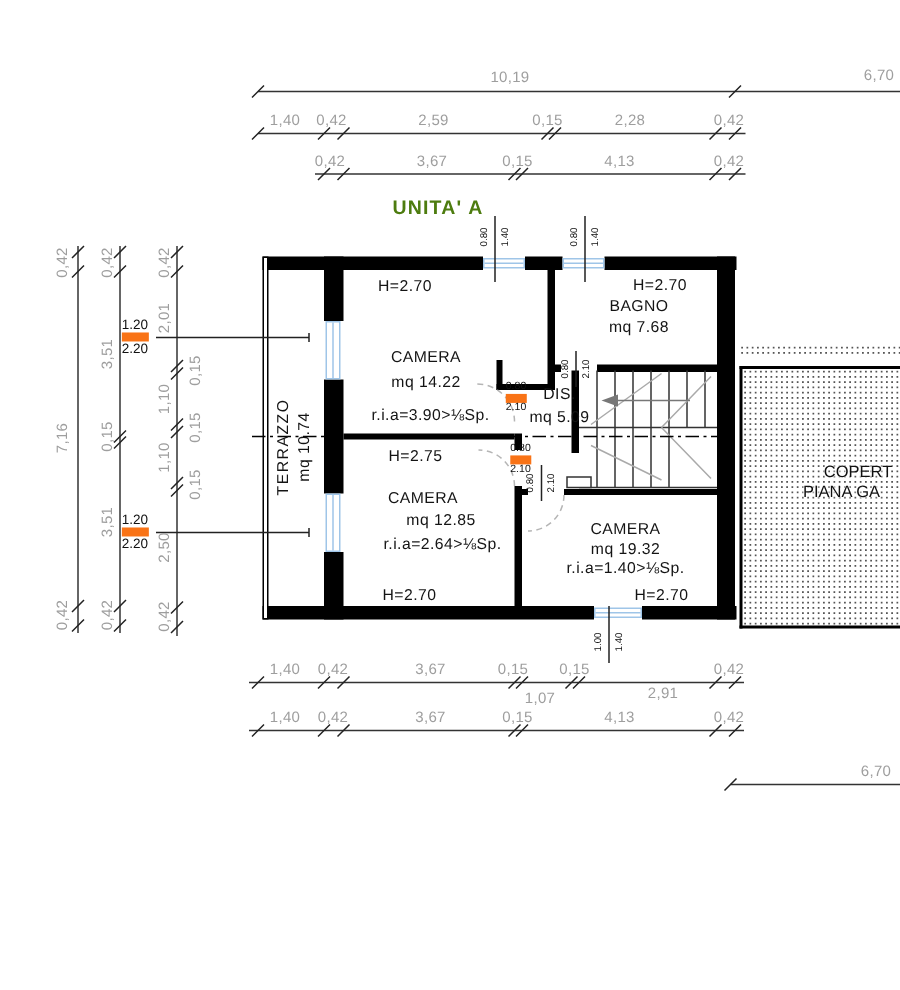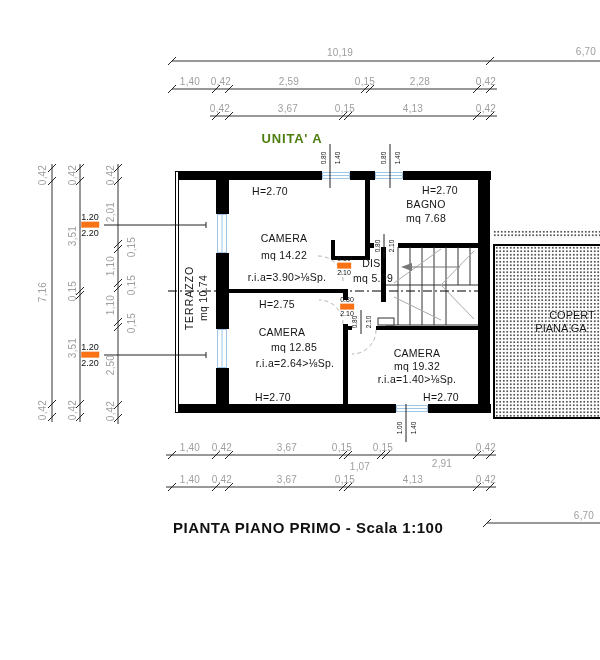--- a/index.html
+++ b/index.html
@@ -119,21 +119,20 @@
     </g>
 
     <g stroke="#b5b5b5" stroke-width="1" fill="none" stroke-dasharray="4 3">
       <path d="M343,281 A25,25 0 0 0 318,256"></path>
       <path d="M343,324 A24,24 0 0 0 319,300"></path>
       <path d="M376,330 A24,24 0 0 1 352,354"></path>
     </g>
   </svg>
 
   <span class="lbl unit" style="left:292px;top:138px;">UNITA' A</span>
-  <span class="lbl title" style="left:173px;top:527px;">PIANTA PIANO PRIMO - Scala 1:100</span>
 
   <span class="lbl dim" style="left:340px;top:52px;">10,19</span>
   <span class="lbl dim" style="left:586px;top:51px;">6,70</span>
   <span class="lbl dim" style="left:190px;top:81px;">1,40</span>
   <span class="lbl dim" style="left:221px;top:81px;">0,42</span>
   <span class="lbl dim" style="left:289px;top:81px;">2,59</span>
   <span class="lbl dim" style="left:365px;top:81px;">0,15</span>
   <span class="lbl dim" style="left:420px;top:81px;">2,28</span>
   <span class="lbl dim" style="left:486px;top:81px;">0,42</span>
   <span class="lbl dim" style="left:220px;top:108px;">0,42</span>

